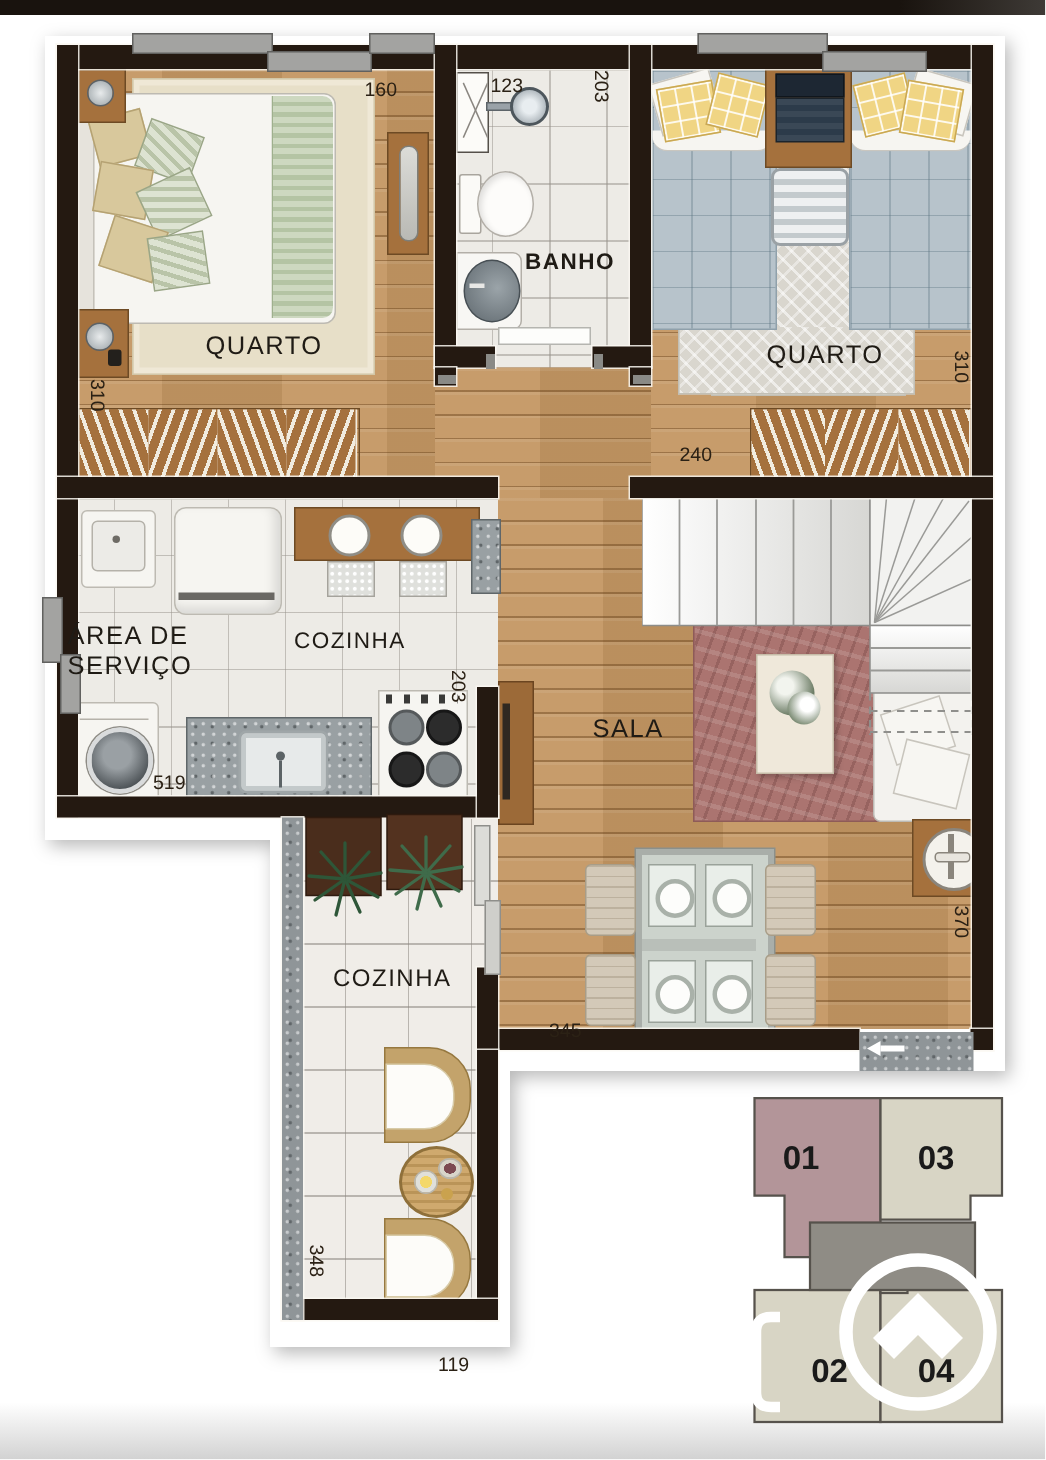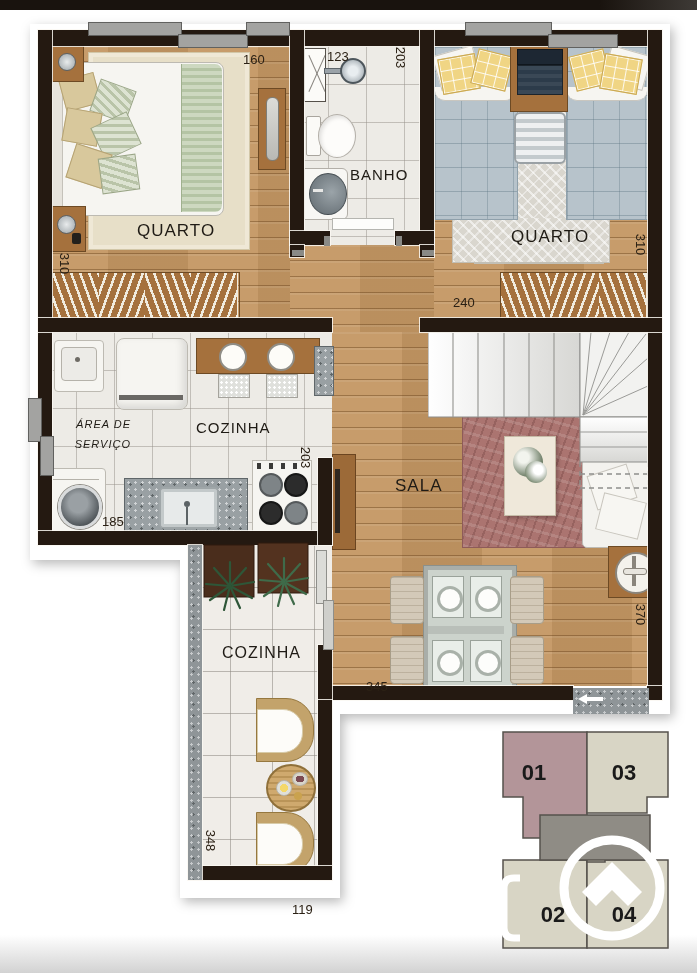--- a/index.html
+++ b/index.html
@@ -315,38 +315,38 @@
   <div class="a win" style="left:465px;top:22px;width:85px;height:12px;"></div>
   <div class="a win" style="left:548px;top:34px;width:68px;height:12px;"></div>
   <div class="a win" style="left:28px;top:398px;width:12px;height:42px;"></div>
   <div class="a win" style="left:40px;top:436px;width:12px;height:38px;"></div>
 
   <div class="a gwall" style="left:573px;top:688px;width:76px;height:26px;z-index:6;"></div>
   <div class="a" style="left:578px;top:694px;width:0;height:0;border-top:5px solid transparent;border-bottom:5px solid transparent;border-right:9px solid #ffffff;z-index:7;"></div>
   <div class="a" style="left:587px;top:697px;width:16px;height:4px;background:#ffffff;z-index:7;"></div>
 
   <div class="a room-label" style="left:137px;top:221px;font-size:17px;">QUARTO</div>
-  <div class="a room-label" style="left:350px;top:166px;font-size:15px;">BANHO</div>
+  <div class="a room-label" style="left:350px;top:166px;font-size:15px;font-weight:bold;">BANHO</div>
   <div class="a room-label" style="left:511px;top:227px;font-size:17px;">QUARTO</div>
-  <div class="a room-label" style="left:45px;top:414px;width:86px;text-align:right;font-size:11px;line-height:20px;font-style:italic;">
+  <div class="a room-label" style="left:45px;top:414px;width:86px;text-align:left;font-size:17px;line-height:20px;">
     <div>ÁREA DE</div>
     <div>SERVIÇO</div>
   </div>
   <div class="a room-label" style="left:196px;top:419px;font-size:15px;">COZINHA</div>
   <div class="a room-label" style="left:395px;top:476px;font-size:17px;">SALA</div>
   <div class="a room-label" style="left:222px;top:644px;">COZINHA</div>
 
   <div class="a dim" style="left:243px;top:52px;">160</div>
   <div class="a dim" style="left:327px;top:49px;">123</div>
   <div class="a dim v" style="left:390px;top:50px;">203</div>
   <div class="a dim v" style="left:54px;top:256px;">310</div>
   <div class="a dim v" style="left:630px;top:237px;">310</div>
   <div class="a dim" style="left:437px;top:295px;margin-left:16px;">240</div>
   <div class="a dim v" style="left:295px;top:450px;">203</div>
-  <div class="a dim" style="left:102px;top:514px;">185</div>
+  <div class="a dim" style="left:102px;top:514px;">519</div>
   <div class="a dim" style="left:366px;top:679px;">345</div>
   <div class="a dim v" style="left:630px;top:607px;">370</div>
   <div class="a dim v" style="left:200px;top:833px;">348</div>
   <div class="a dim" style="left:292px;top:861px;margin-top:41px;">119</div>
 
   <svg class="a" style="left:490px;top:715px;" width="190" height="245" viewBox="0 0 190 245">
     <polygon points="13,17 97,17 97,123 33,123 33,82 13,82" fill="#b39599" stroke="#56524c" stroke-width="1.5"></polygon>
     <polygon points="97,17 178,17 178,82 157,82 157,98 97,98" fill="#d8d5c5" stroke="#56524c" stroke-width="1.5"></polygon>
     <rect x="13" y="145" width="84" height="88" fill="#d8d5c5" stroke="#56524c" stroke-width="1.5"></rect>
     <rect x="97" y="145" width="81" height="88" fill="#d8d5c5" stroke="#56524c" stroke-width="1.5"></rect>

